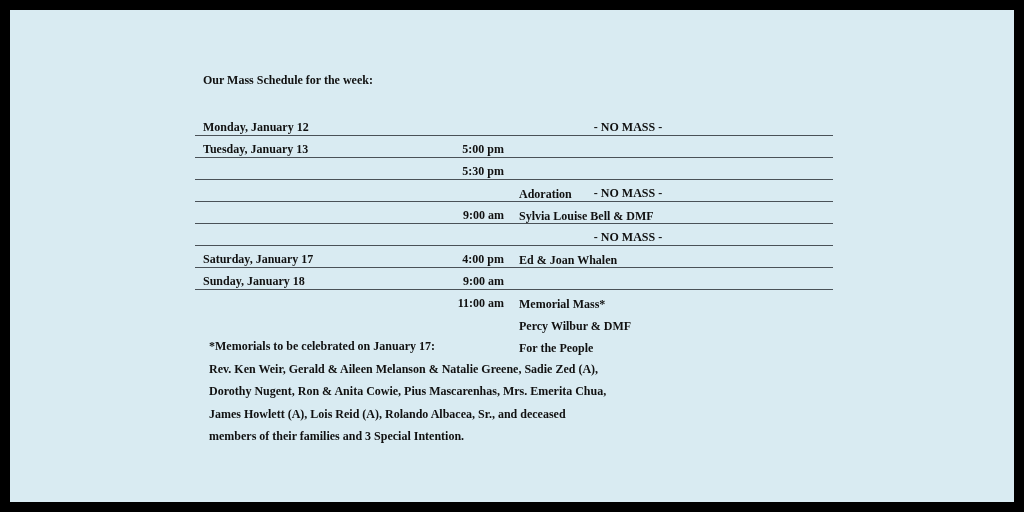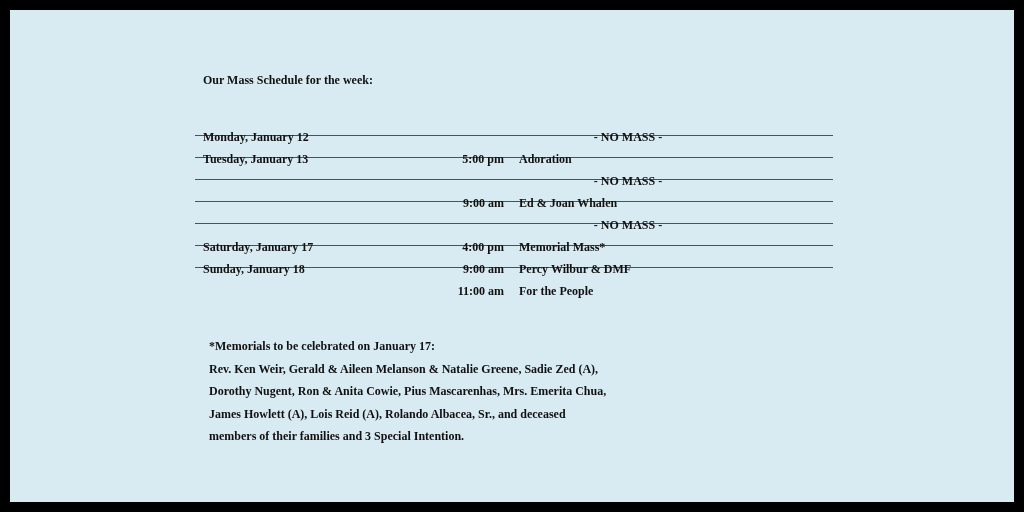--- a/index.html
+++ b/index.html
@@ -18,24 +18,24 @@
   .title {
     position: absolute; left: 193px; top: 63px; white-space: nowrap;
   }
   .schedule {
     position: absolute; left: 185px; top: 104px; width: 638px;
   }
   .row {
     position: relative; height: 21px; border-bottom: 1px solid #4a5258;
   }
   .row.last { border-bottom: none; }
-  .row span { position: absolute; top: 14px; white-space: nowrap; line-height: 18px; }
+  .row span { position: absolute; top: 4px; white-space: nowrap; line-height: 18px; }
   .day { left: 8px; }
   .time { right: 329px; text-align: right; }
-  .intent { left: 324px; }
+  .intent { left: 324px; margin-top: 45px; }
   .nomass { left: 324px; width: 218px; text-align: center; }
   .memorials {
     position: absolute; left: 193px; top: 325px; width: 640px; line-height: 22.5px;
   }
   .memorials div { white-space: nowrap; margin-left: 6px; }
 </style>
 </head>
 <body>
 
 <div class="panel">
@@ -45,20 +45,25 @@
     <div class="schedule">
       <div class="row">
         <span class="day">Monday, January 12</span>
         <span class="time"></span>
         <span class="nomass">- NO MASS -</span>
       </div>
       <div class="row">
         <span class="day">Tuesday, January 13</span>
         <span class="time">5:00 pm</span>
         <span class="intent">Adoration</span>
+      </div>
+      <div class="row">
+        <span class="day"></span>
+        <span class="time">5:30 pm</span>
+        <span class="intent">Sylvia Louise Bell &amp; DMF</span>
       </div>
       <div class="row">
         <span class="time"></span>
         <span class="nomass">- NO MASS -</span>
       </div>
       <div class="row">
         <span class="time">9:00 am</span>
         <span class="intent">Ed &amp; Joan Whalen</span>
       </div>
       <div class="row">

